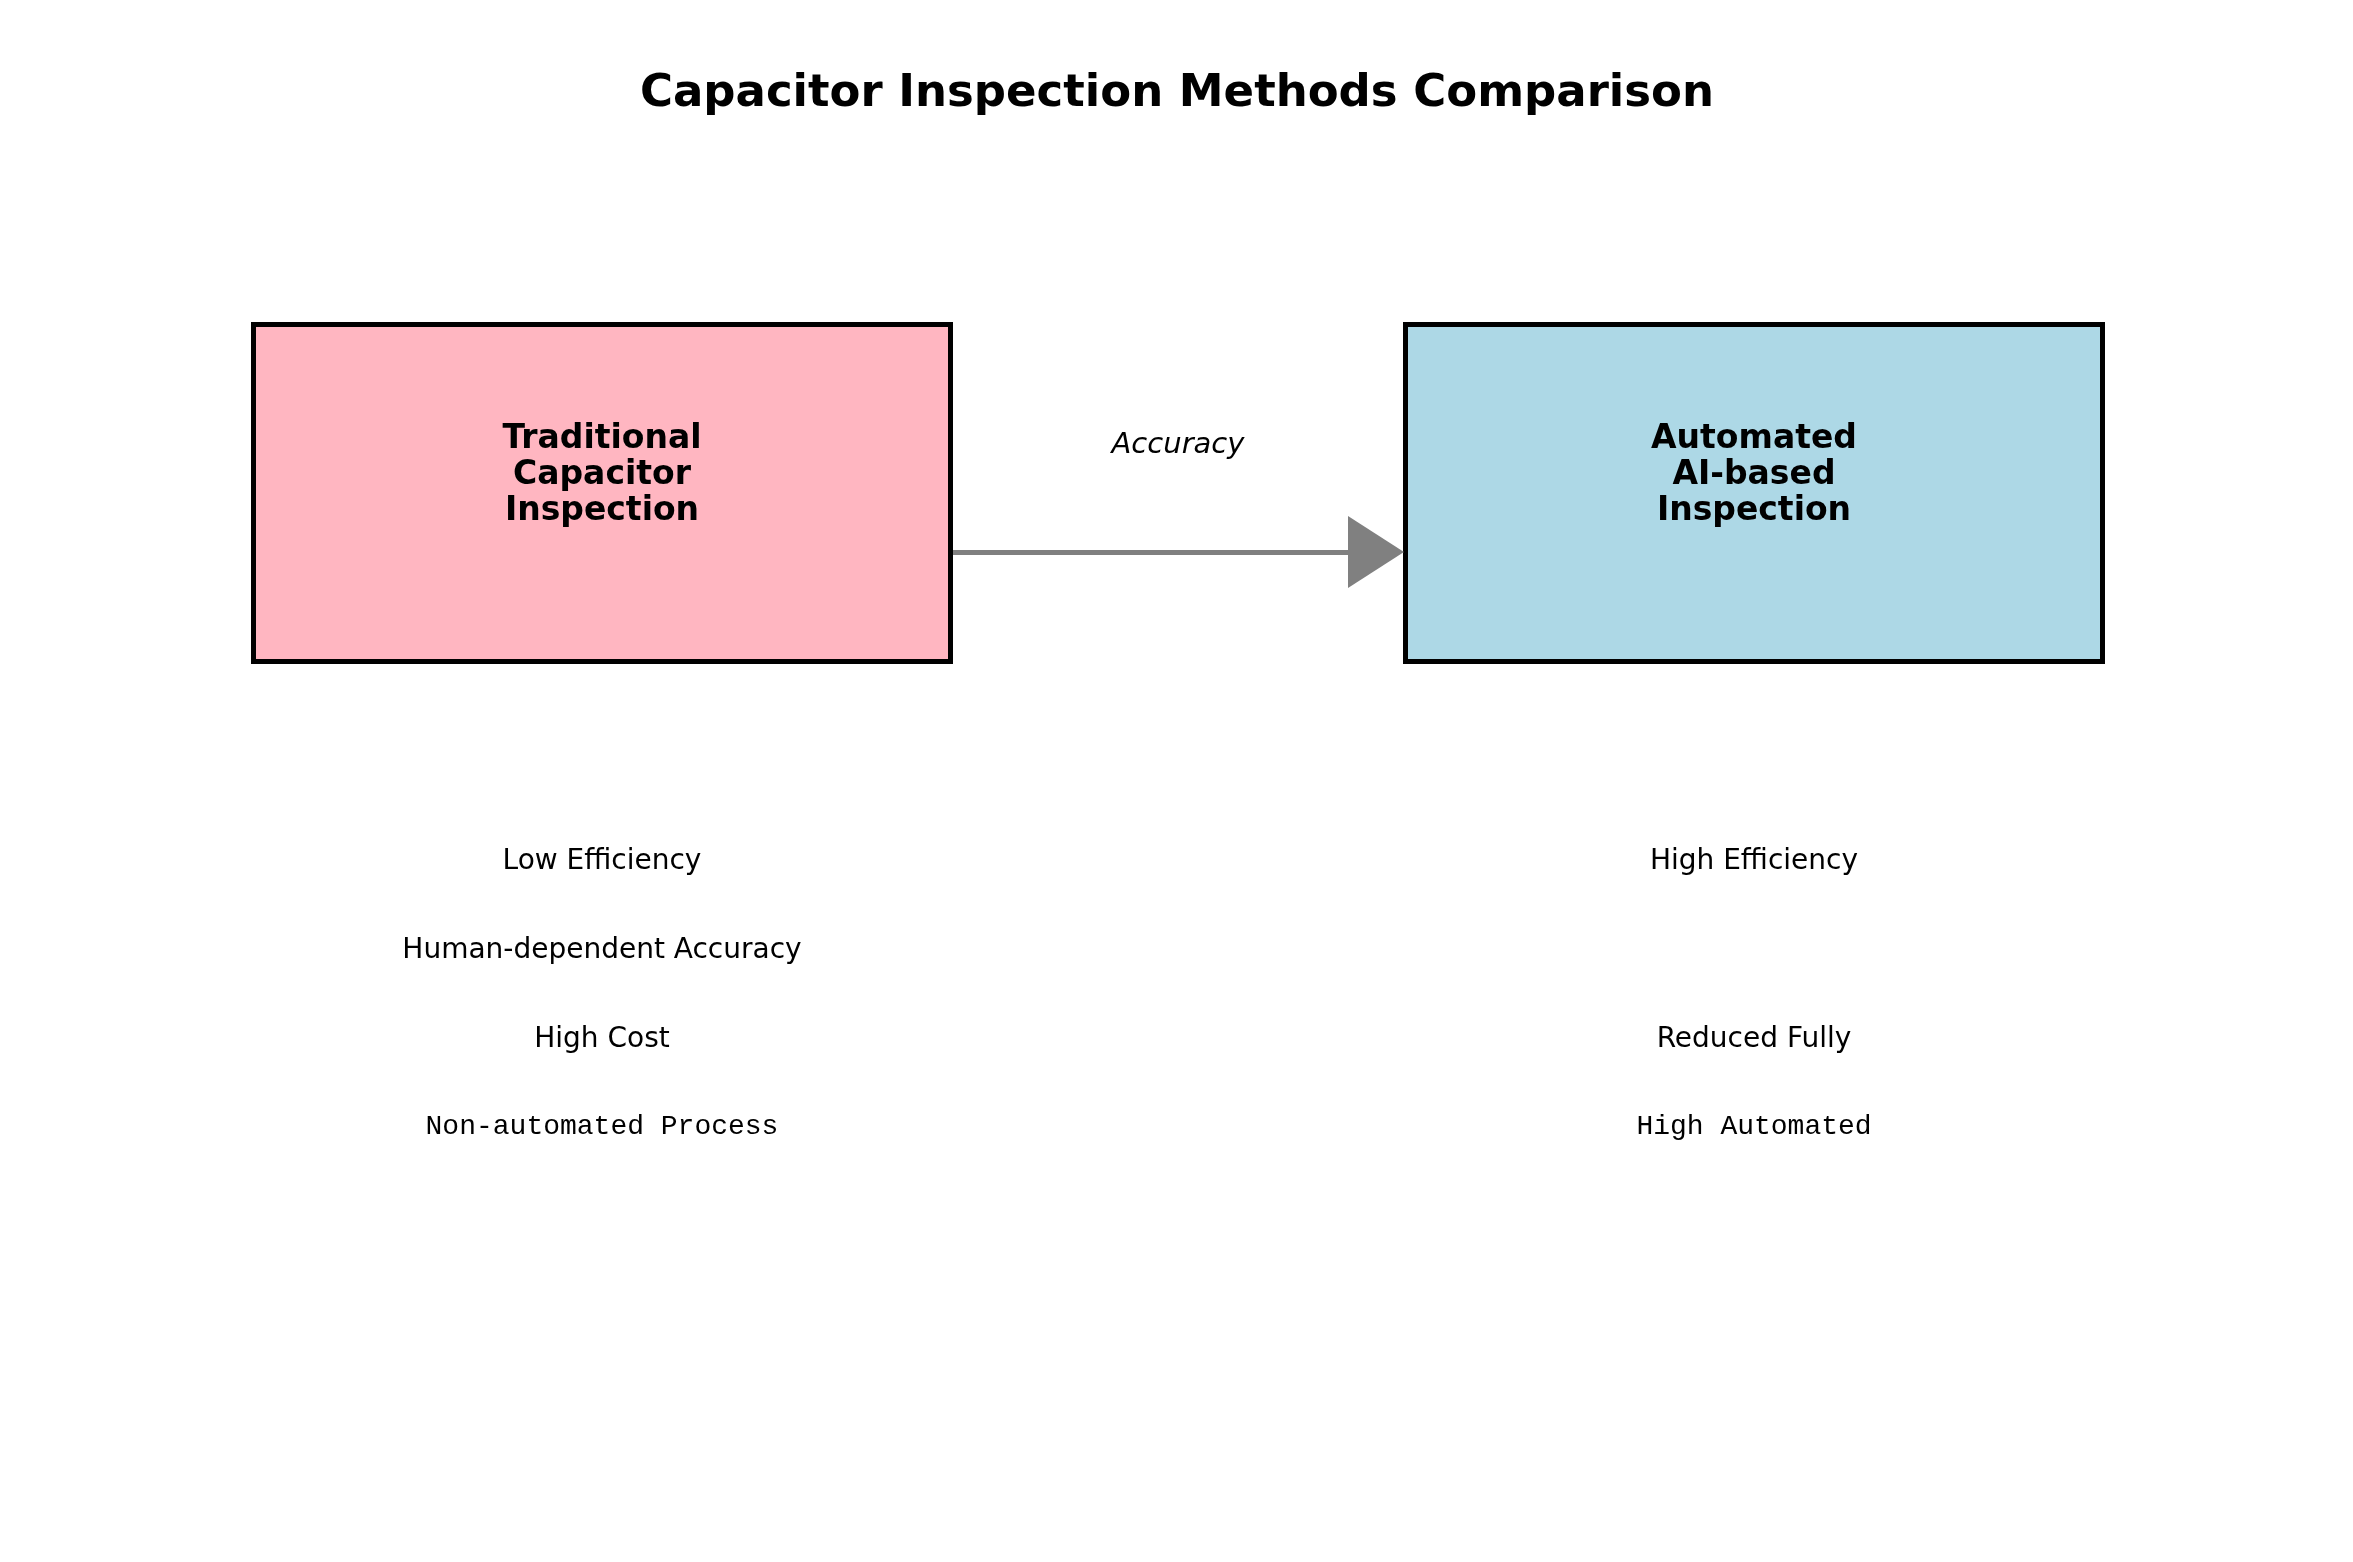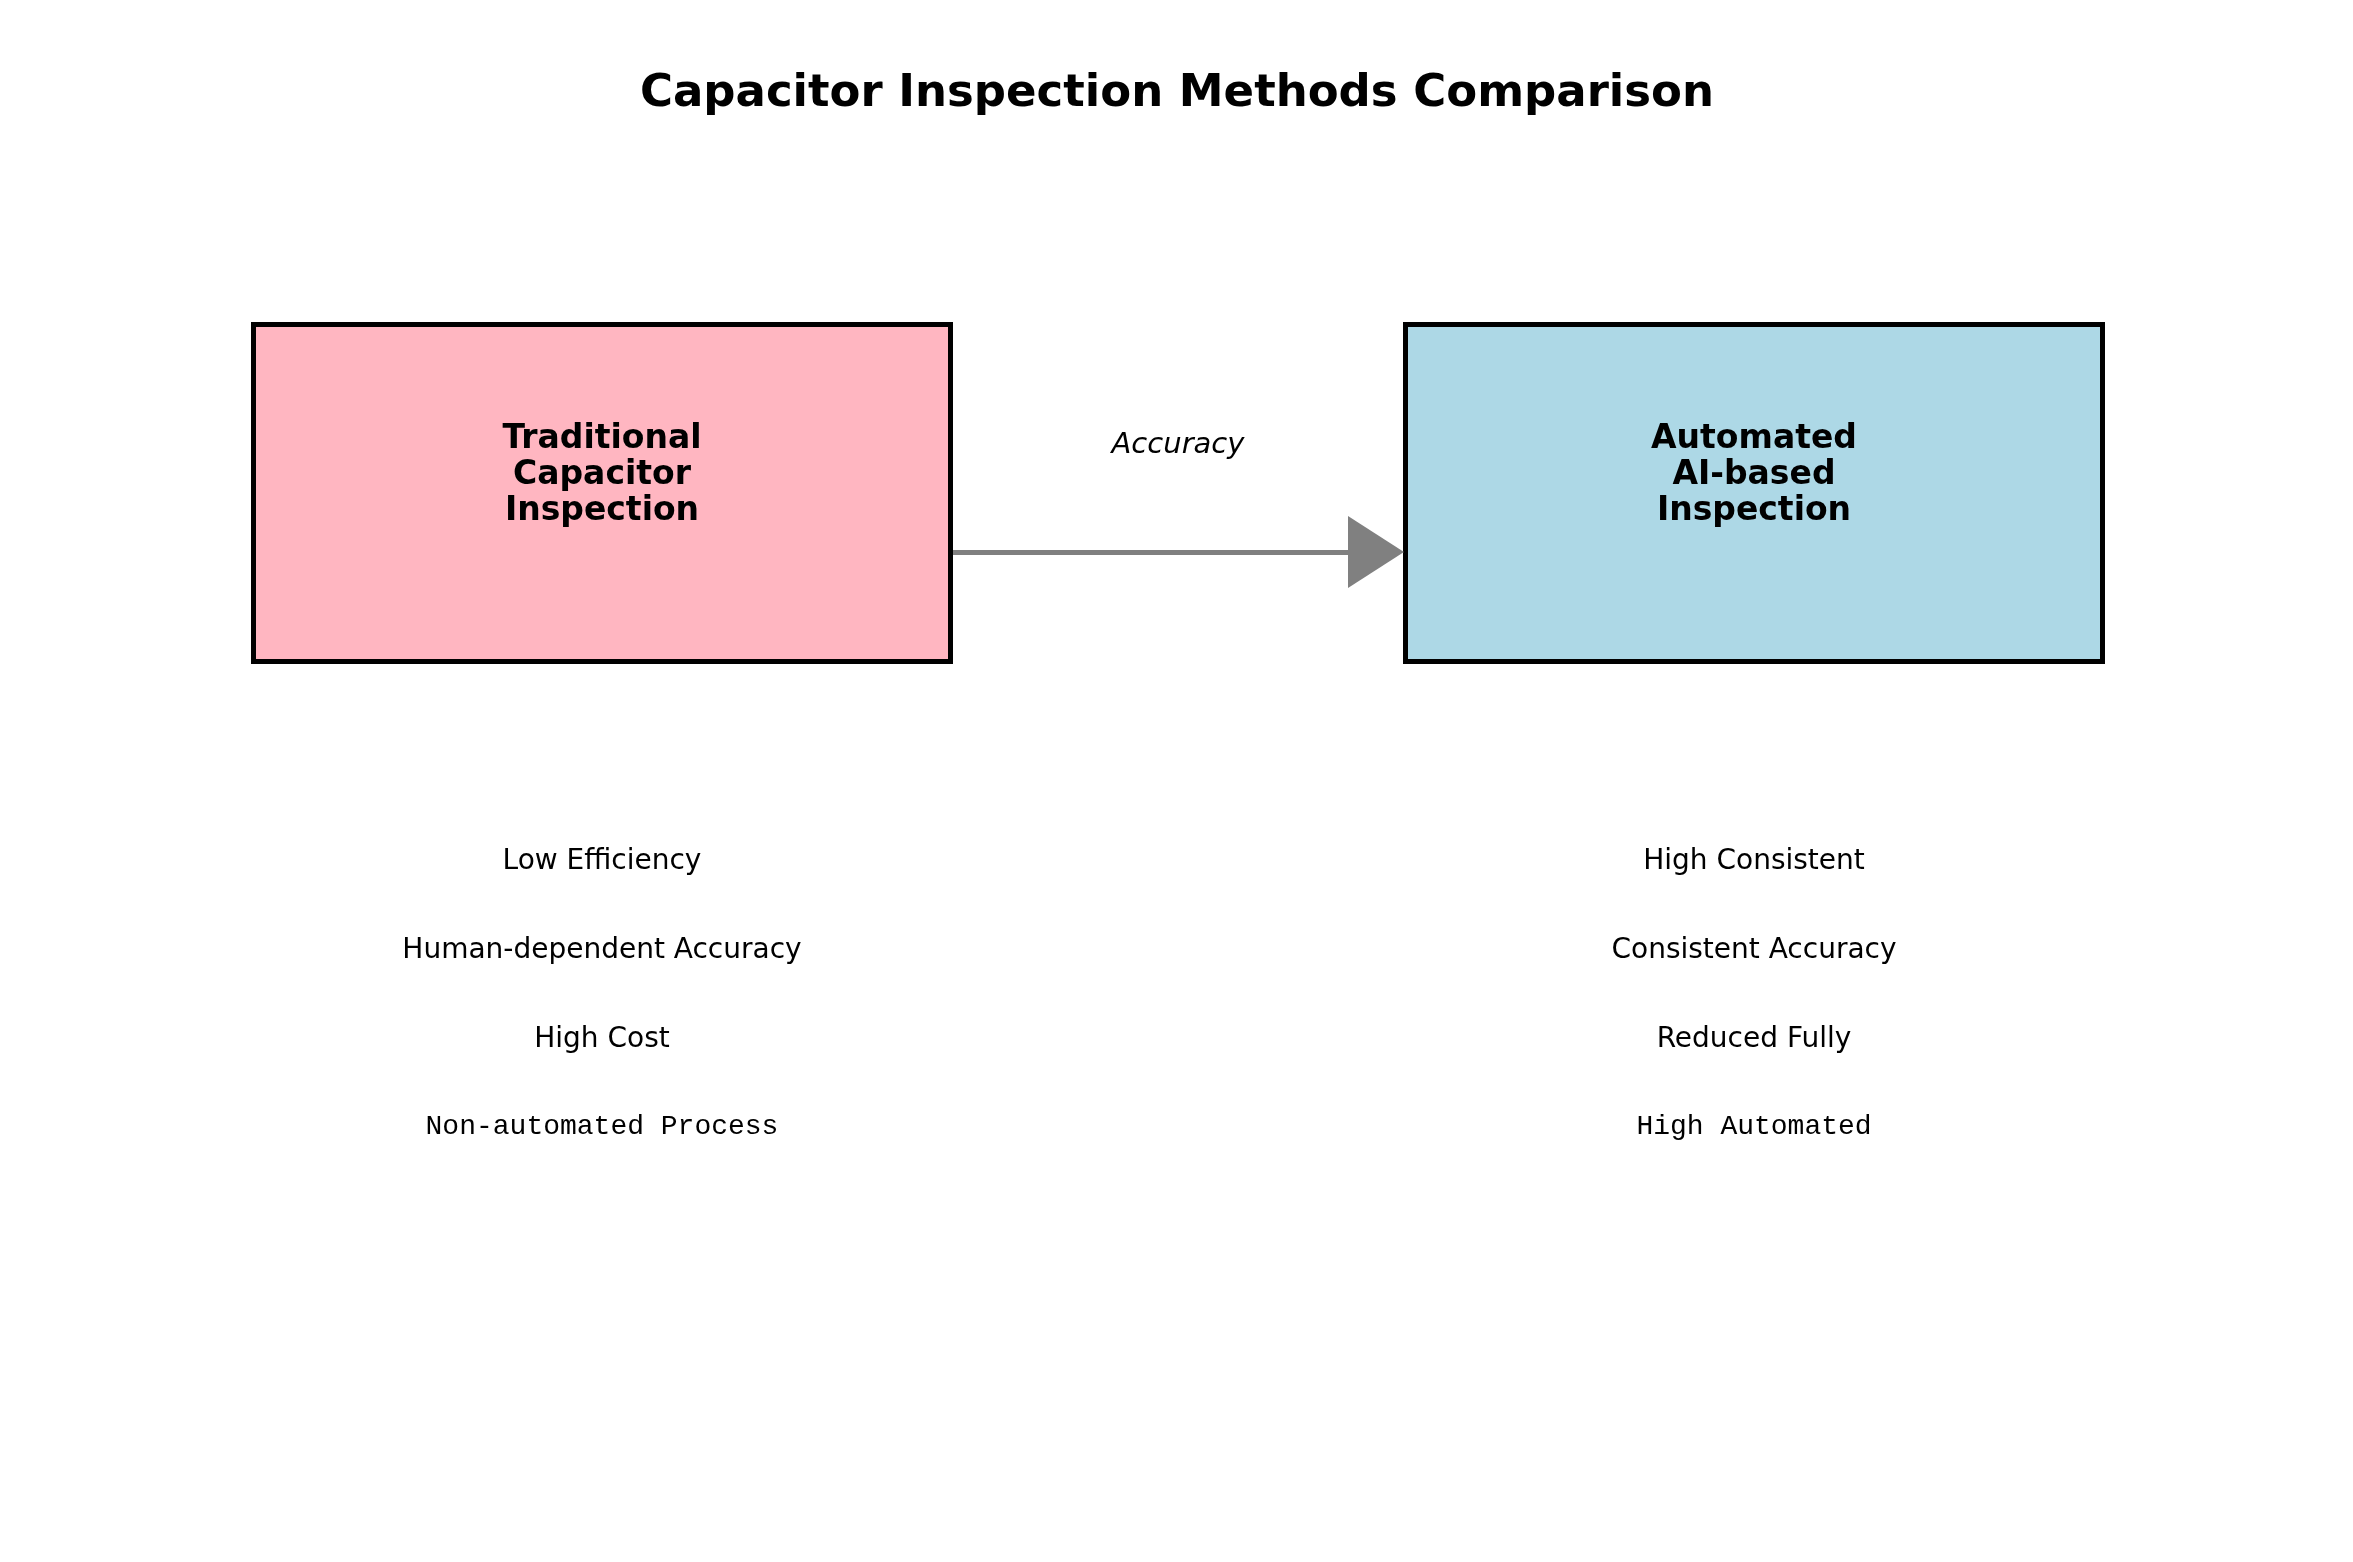--- a/index.html
+++ b/index.html
@@ -134,20 +134,19 @@
 
   <div class="arrow-line"></div>
   <div class="arrow-head"></div>
   <div class="arrow-label">Accuracy</div>
 
   <div class="feature feature-left feature-row-0">Low Efficiency</div>
   <div class="feature feature-left feature-row-1">Human-dependent Accuracy</div>
   <div class="feature feature-left feature-row-2">High Cost</div>
   <div class="feature feature-left feature-row-3">Non-automated Process</div>
 
-  <div class="feature feature-right feature-row-0">High Consistent</div>
-  <div class="feature feature-right feature-row-1">Consistent Accuracy</div>
+  <div class="feature feature-right feature-row-0">High Efficiency</div>
   <div class="feature feature-right feature-row-2">Reduced Fully</div>
   <div class="feature feature-right feature-row-3">High Automated</div>
 
 
 </div>
 
 
 </body></html>

